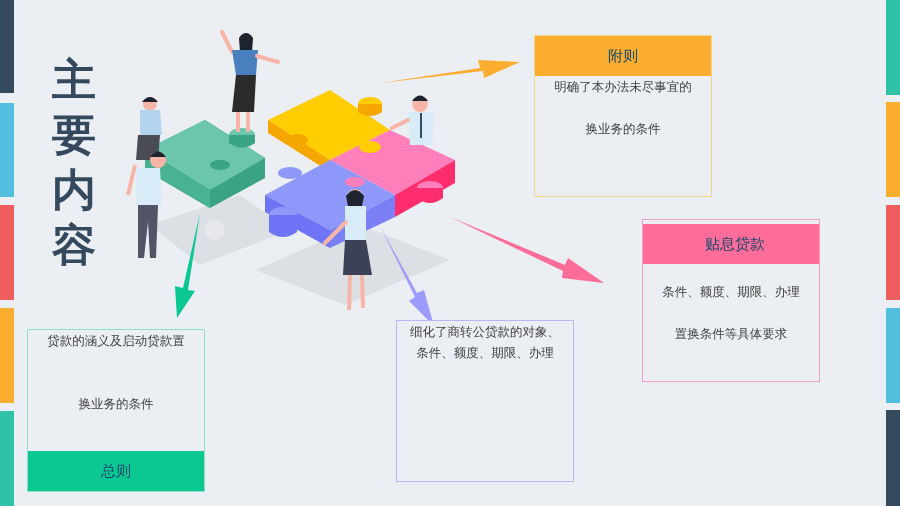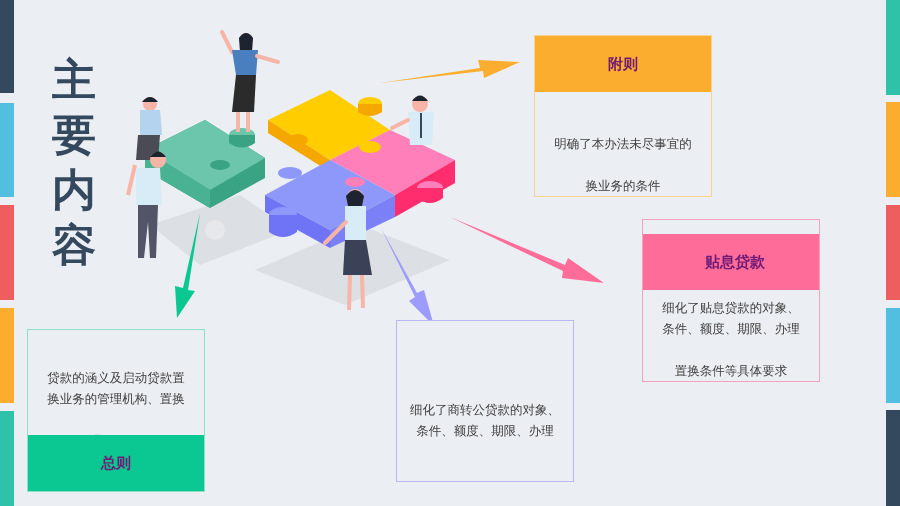--- a/index.html
+++ b/index.html
@@ -15,40 +15,40 @@
   .title-vert {
     position: absolute; left: 46px; top: 52px; width: 56px;
     font-size: 44px; font-weight: bold; color: #34495e;
     line-height: 55px; text-align: center;
     letter-spacing: 0;
   }
   .title-vert span { display: block; }
 
   .card { position: absolute; box-sizing: border-box; background: #ebeef2; }
   .card .head {
-    position: absolute; left: 0; right: 0; height: 56px;
-    color: #701a75; font-weight: bold; font-size: 15px;
+    position: absolute; left: 0; right: 0; height: 40px;
+    color: #0c4a6e; font-weight: normal; font-size: 15px;
     display: flex; align-items: center; justify-content: center;
   }
   .card .body {
     position: absolute; left: 0; right: 0;
     font-size: 12.5px; color: #404040; line-height: 21px;
-    text-align: center; display: flex; align-items: flex-end; justify-content: center;
+    text-align: center; display: flex; align-items: flex-start; justify-content: center;
     padding: 0 10px; box-sizing: border-box;
   }
   .card .body p { margin: 0; }
 
   
   #card-fuze { left: 534px; top: 35px; width: 178px; height: 162px; border: 1px solid #f6d490; }
   #card-fuze .head { top: 0; background: #fbad30; }
   #card-fuze .body { top: 40px; bottom: 0; }
 
   
   #card-tiexi { left: 642px; top: 219px; width: 178px; height: 163px; border: 1px solid #f3a2bc; }
-  #card-tiexi .head { top: 14px; background: #fe6d9a; padding-left: 8px; }
+  #card-tiexi .head { top: 4px; background: #fe6d9a; padding-left: 8px; }
   #card-tiexi .body { top: 40px; bottom: 0; }
 
   
   #card-zongze { left: 27px; top: 329px; width: 178px; height: 163px; border: 1px solid #8fe1c6; }
   #card-zongze .head { bottom: 0; background: #0bc892; }
   #card-zongze .body { top: 0; bottom: 40px; }
 
   
   #card-shangzhuan { left: 396px; top: 320px; width: 178px; height: 162px; border: 1px solid #b8b8f5; }
   #card-shangzhuan .head { bottom: 0; background: #9d9cfc; }
@@ -187,33 +187,33 @@
       <br>
       <span>换业务的条件</span>
     </p>
   </div>
 </div>
 
 <div class="card" id="card-tiexi">
   <div class="head">贴息贷款</div>
   <div class="body">
     <p>
-      <span>细化了贴息贷款的对象、</span><br>
+      <br>
       <span>条件、额度、期限、办理</span><br>
       <br>
       <span>置换条件等具体要求</span>
     </p>
   </div>
 </div>
 
 <div class="card" id="card-zongze">
   <div class="body">
     <p>
       <span>贷款的涵义及启动贷款置</span><br>
-      <span>换业务的管理机构、置换</span><br>
+      <br>
       <br>
       <span>换业务的条件</span>
     </p>
   </div>
   <div class="head">总则</div>
 </div>
 
 <div class="card" id="card-shangzhuan">
   <div class="body">
     <p>

